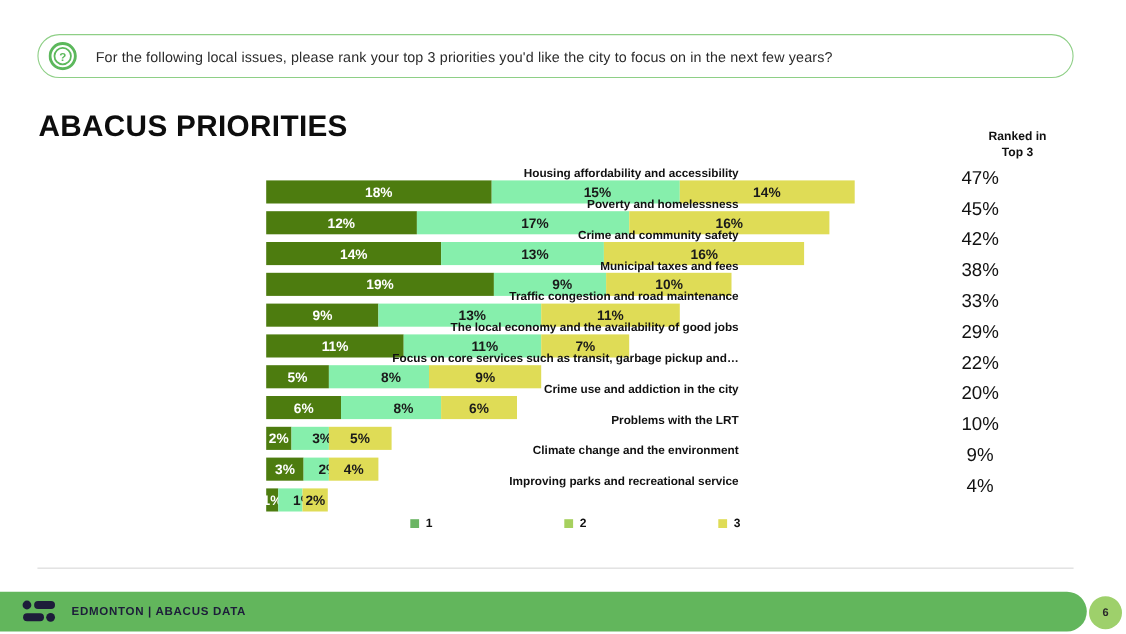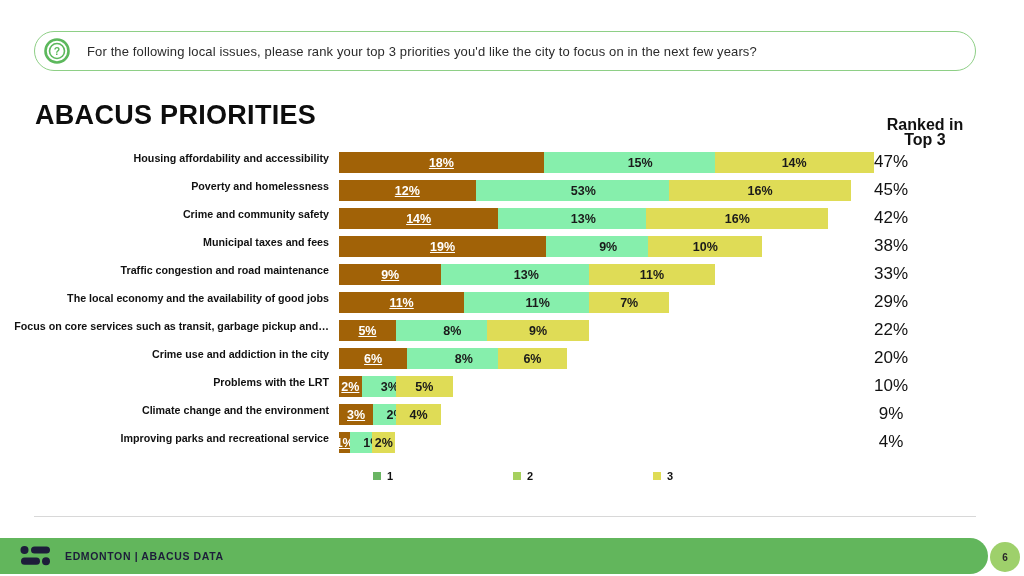--- a/index.html
+++ b/index.html
@@ -32,42 +32,42 @@
   
   .slide-title {
     position: absolute; left: 35px; top: 100px;
     font-size: 27px; font-weight: 700; color: #0d0d0d;
     letter-spacing: .3px;
   }
 
   
   .ranked-header {
     position: absolute; left: 875px; top: 117px; width: 100px;
-    text-align: center; font-size: 16px; font-weight: 700; color: #111;
+    text-align: center; font-size: 11px; font-weight: 700; color: #111;
     line-height: 15px;
   }
 
   
   .chart { position: absolute; left: 0; top: 152px; width: 1024px; }
   .row {
-    position: relative; height: 28px; display: flex; align-items: flex-start;
+    position: relative; height: 28px; display: flex; align-items: center; flex-direction: column;
   }
   .row-label {
     width: 339px; flex: none; text-align: right; padding-right: 10px;
     font-size: 10.7px; font-weight: 700; color: #111;
     white-space: nowrap; overflow: hidden;
   }
   .bar-area { position: relative; width: 540px; flex: none; height: 21px; }
   .bar { display: flex; height: 21px; align-items: stretch; }
   .seg {
     display: flex; align-items: center; justify-content: center;
     font-size: 12.5px; font-weight: 700; overflow: visible;
     white-space: nowrap;
   }
-  .seg.s1 { background: #a16207; color: #ffffff; text-decoration: underline; }
+  .seg.s1 { background: #4d7c0f; color: #ffffff; }
   .seg.s2 { background: #86efac; color: #1a1a1a; padding-left: 22px; }
   .seg.s3 { background: #dfdc56; color: #1a1a1a; }
   .total {
     position: absolute; left: 851px; width: 80px; text-align: center;
     font-size: 17px; font-weight: 400; color: #111;
   }
 
   
   .legend {
     position: absolute; left: 373px; top: 470px;
@@ -144,21 +144,21 @@
         <div class="total">47%</div>
       </div>
       <div class="row">
         <div class="row-label">Poverty and homelessness</div>
         <div class="bar-area">
           <div class="bar">
             <div class="seg s1" style="width: 136.56px;">
               <span>12%</span>
             </div>
             <div class="seg s2" style="width: 193.46px;">
-              <span>53%</span>
+              <span>17%</span>
             </div>
             <div class="seg s3" style="width: 182.08px;">
               <span>16%</span>
             </div>
           </div>
         </div>
         <div class="total">45%</div>
       </div>
       <div class="row">
         <div class="row-label">Crime and community safety</div>

